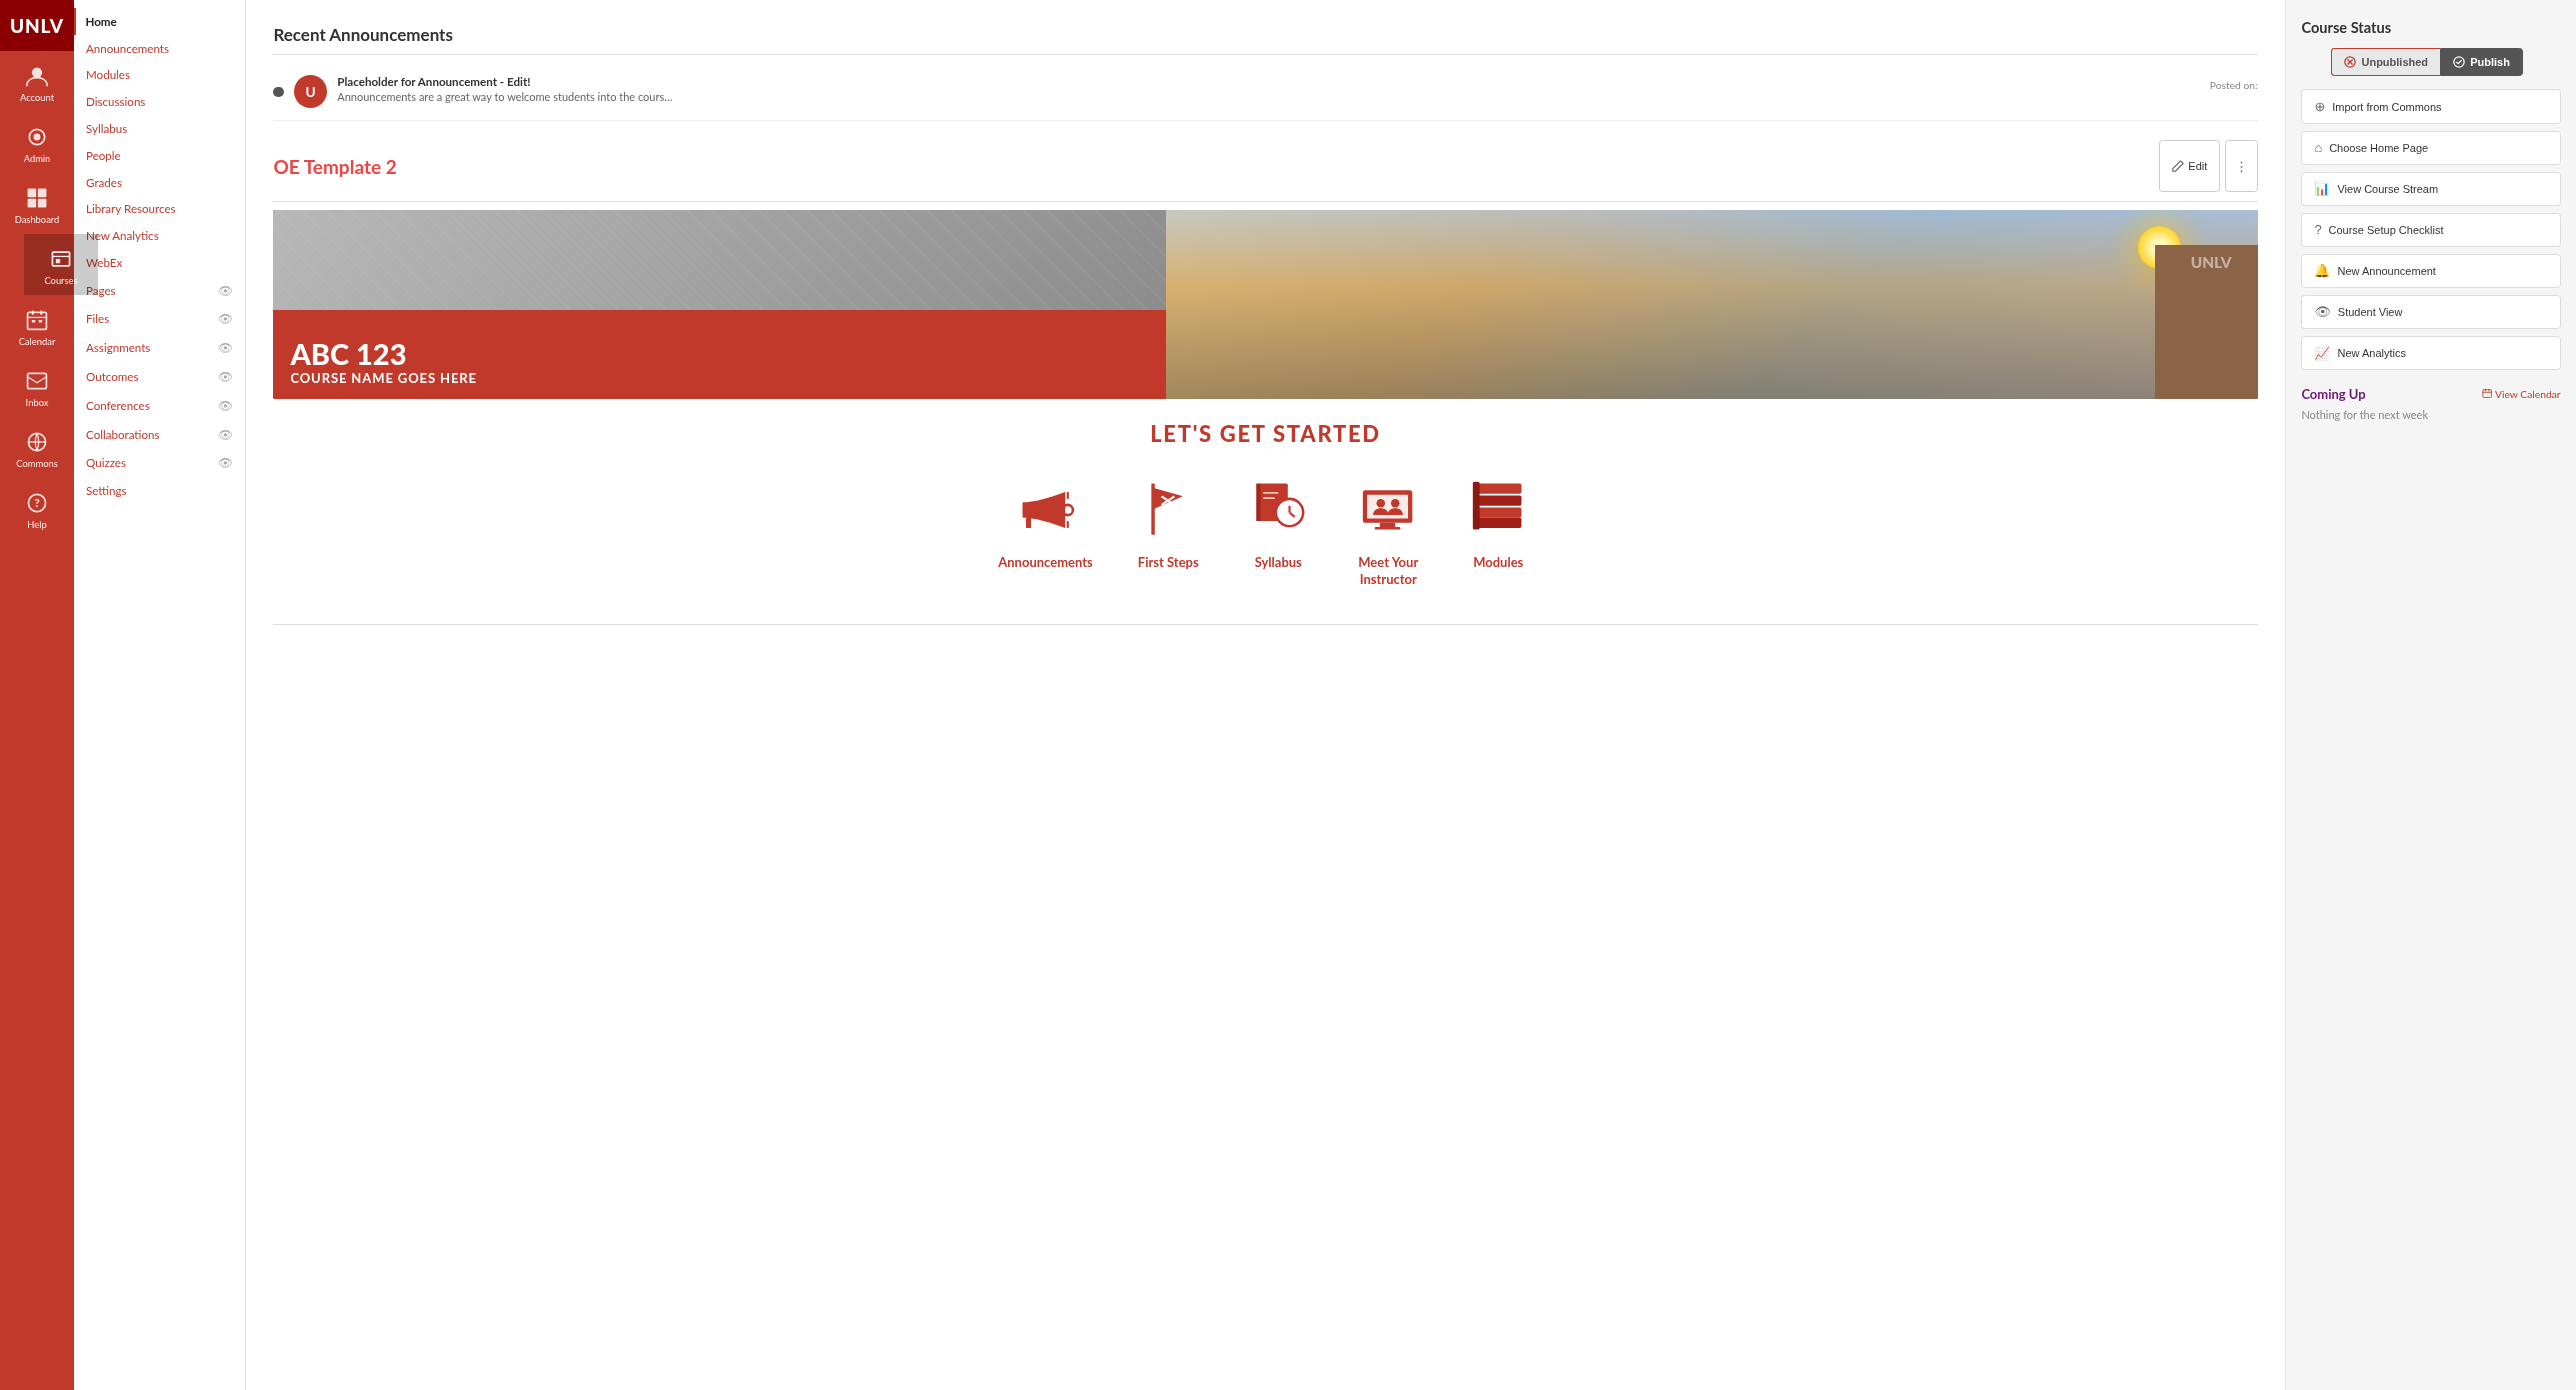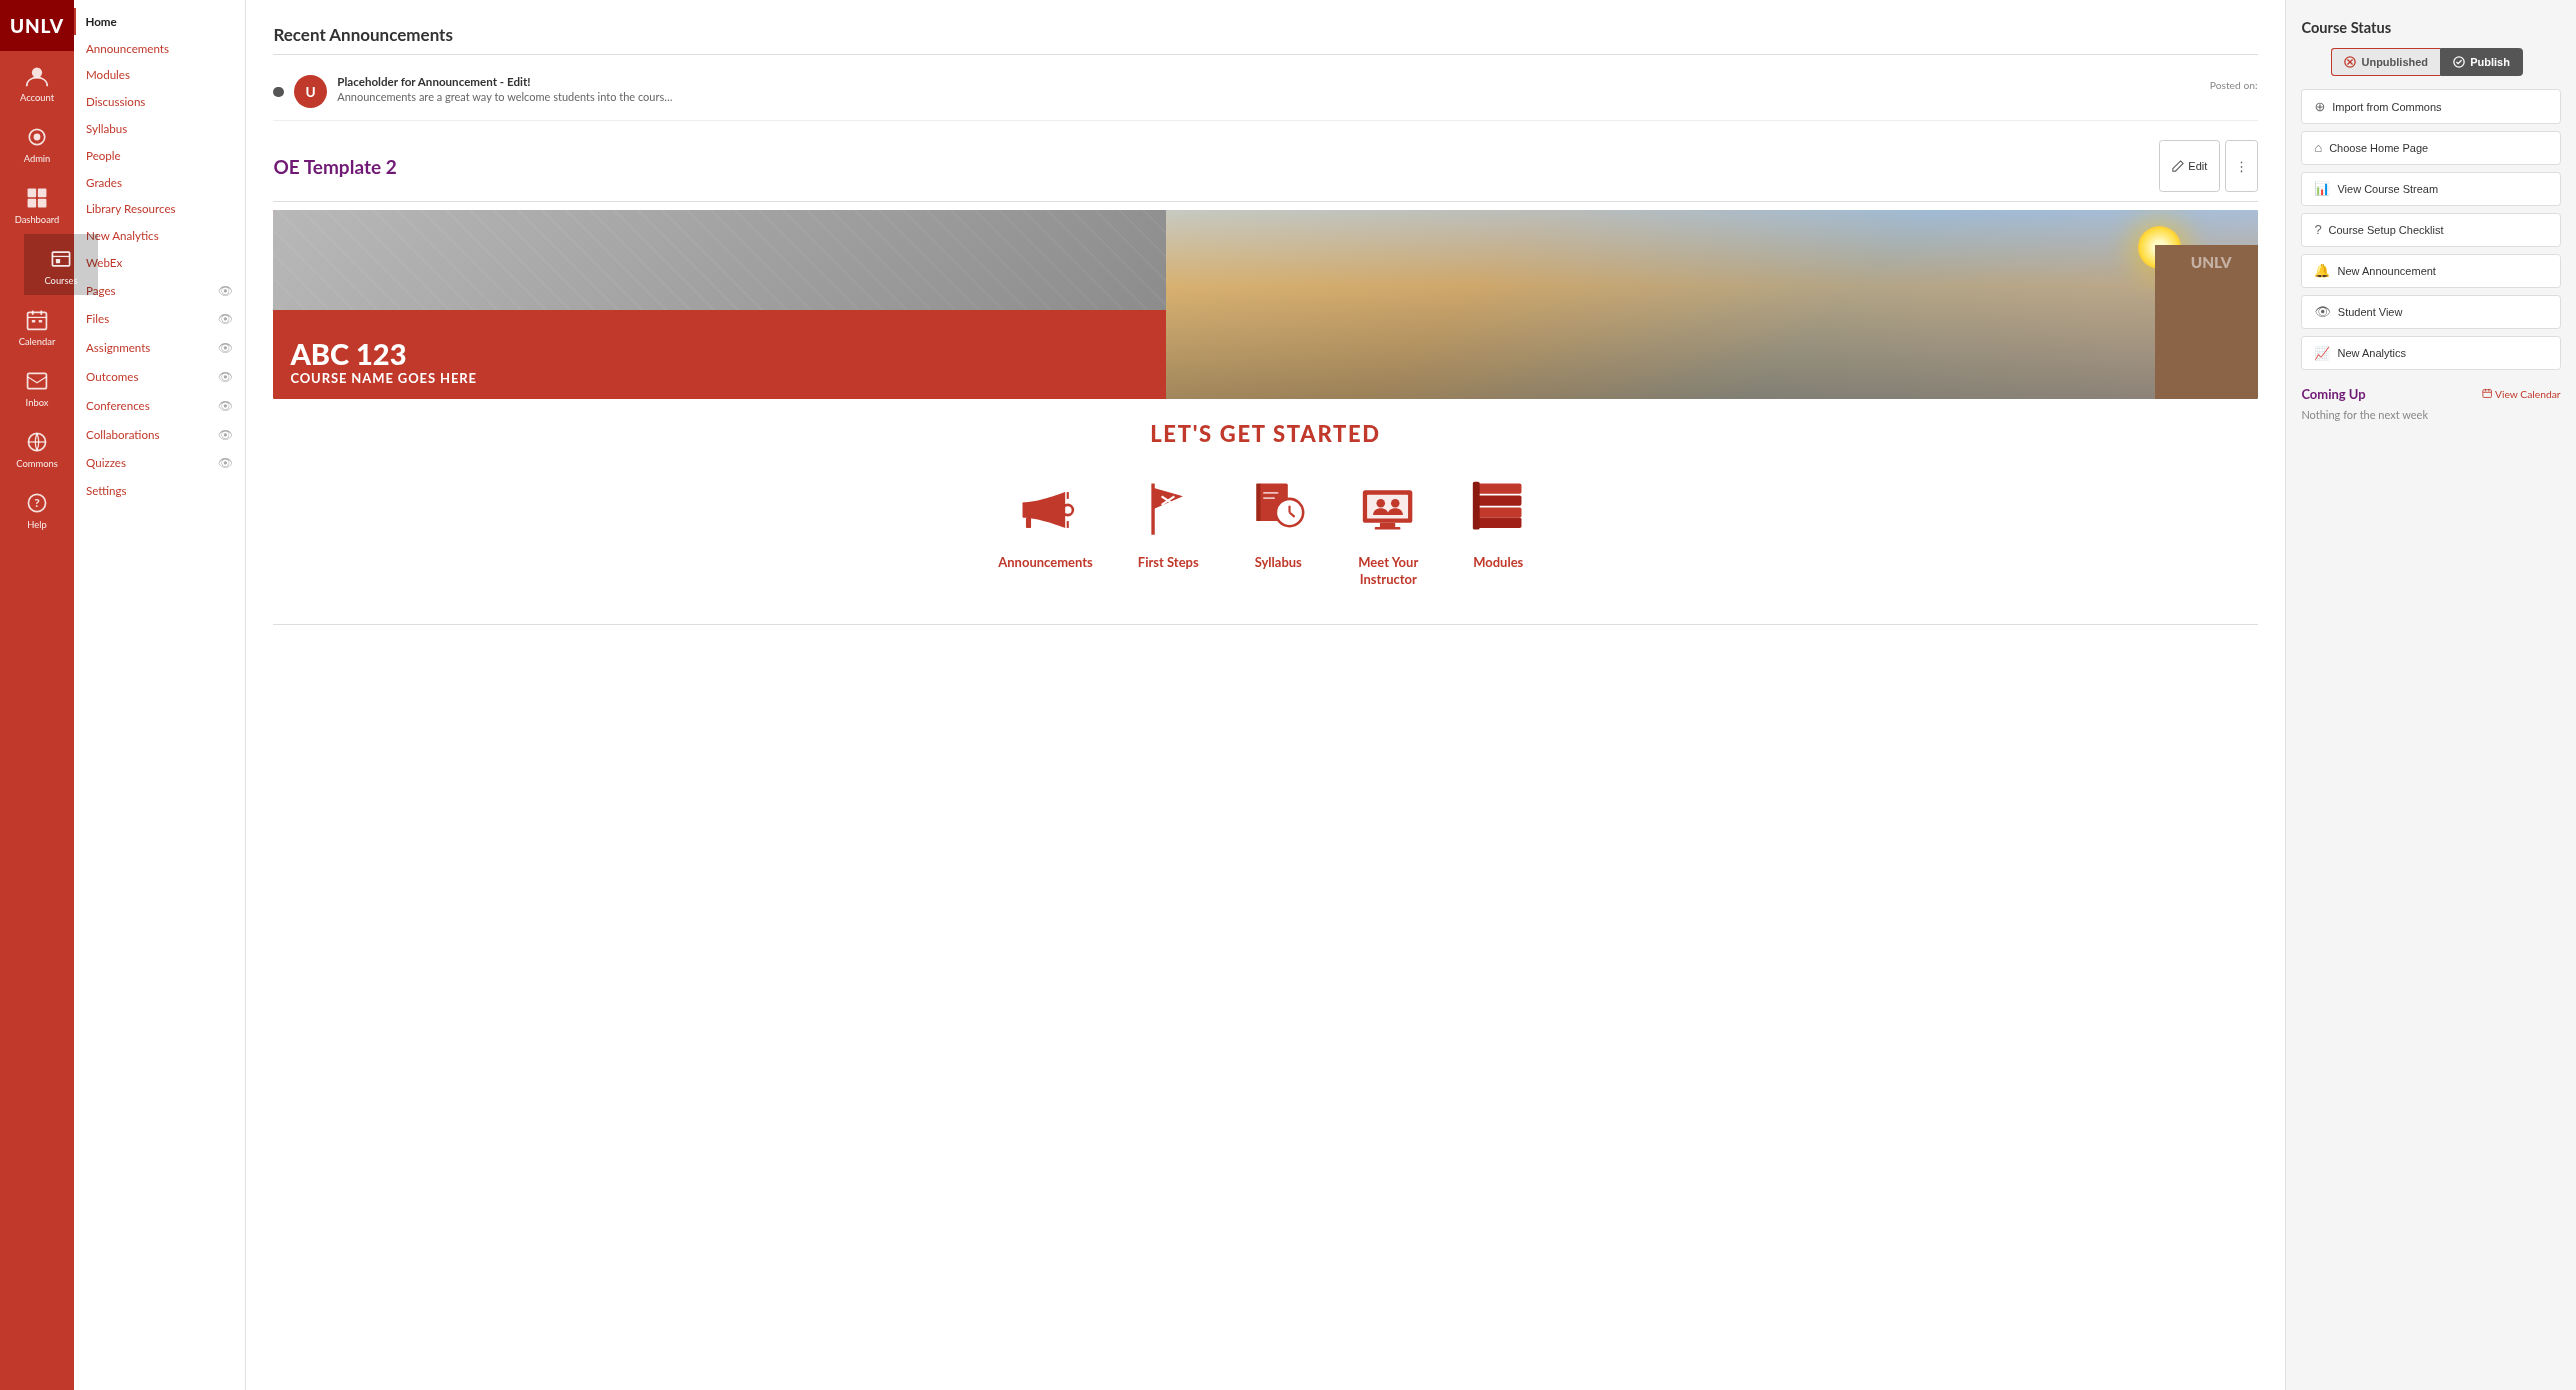--- a/index.html
+++ b/index.html
@@ -136,21 +136,21 @@
     .announcement-preview { color: #666; font-size: 11px; margin-top: 1.7px; }
     .announcement-posted { font-size: 10.3px; color: #888; white-space: nowrap; padding-top: 3.4px; }
 
     
     .course-header {
       display: flex;
       align-items: center;
       justify-content: space-between;
       margin: 19px 0 6.9px;
     }
-    .course-title { font-size: 19px; font-weight: 700; color: #701a75; }
+    .course-title { font-size: 19px; font-weight: 700; color: #ef4444; }
     .course-actions { display: flex; gap: 5.1px; }
     .btn-edit {
       display: flex;
       align-items: center;
       gap: 4.3px;
       padding: 19px 12px;
       border: 0.9px solid #ccc;
       border-radius: 3.4px;
       background: #fff;
       font-size: 11px;

